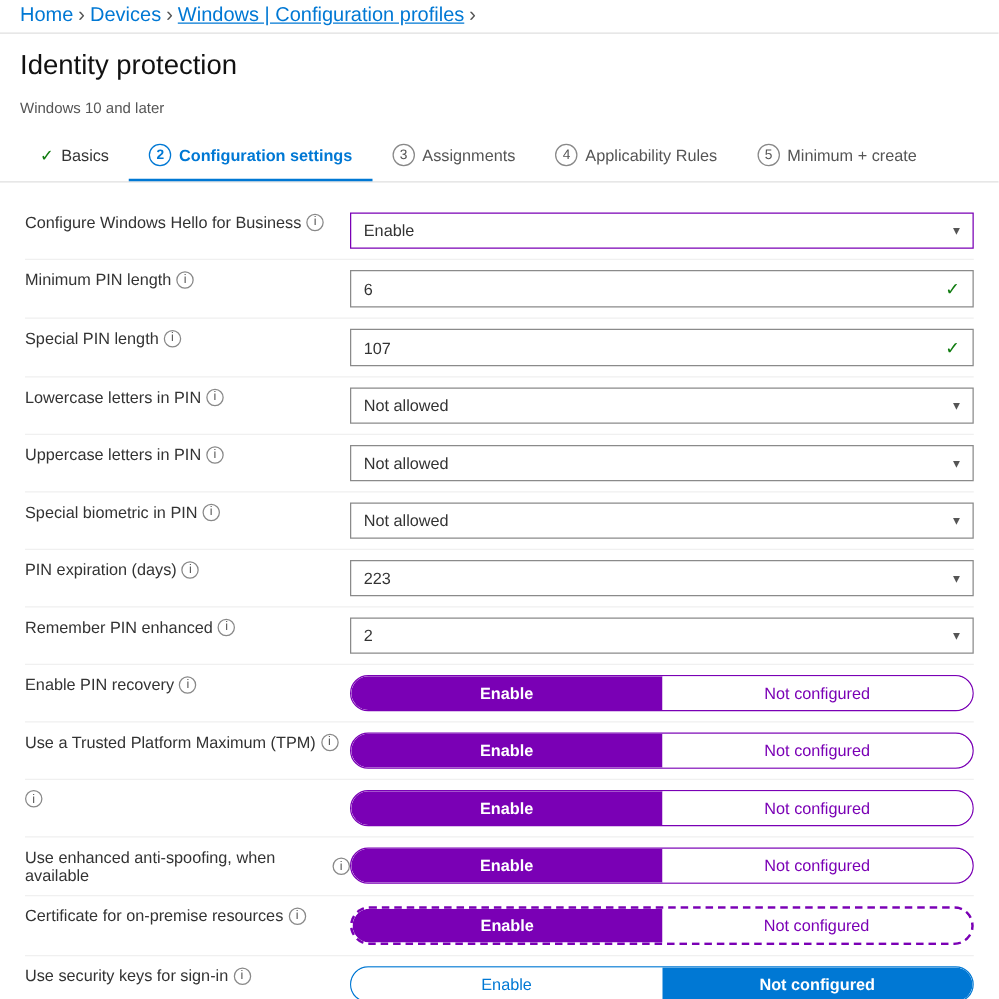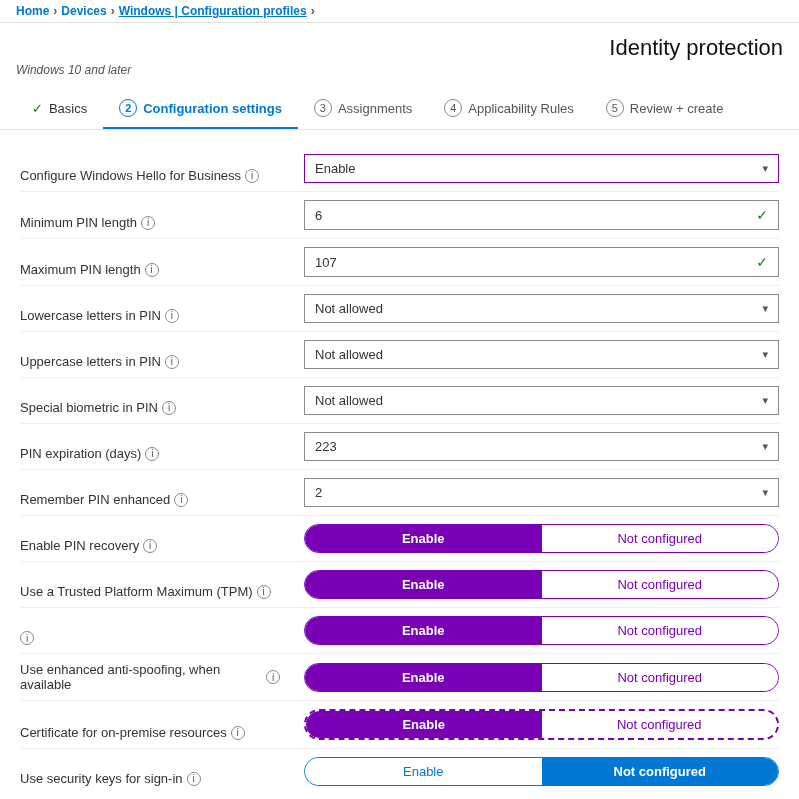--- a/index.html
+++ b/index.html
@@ -1,38 +1,38 @@
 <!DOCTYPE html>
 <html><head>
   <meta charset="utf-8">
   <style>
     * { box-sizing: border-box; margin: 0; padding: 0; }
     body { font-family: 'Segoe UI', Arial, sans-serif; font-size: 13px; color: #333; background: #fff; }
 
     .top-bar { border-bottom: 1px solid #e0e0e0; padding: 4px 16px; }
-    .breadcrumb { display: flex; align-items: center; gap: 4px; font-size: 12px; color: #0078d4; font-weight: bold; }
+    .breadcrumb { display: flex; align-items: center; gap: 4px; font-size: 16px; color: #0078d4; }
     .breadcrumb span { color: #0078d4; cursor: pointer; }
     .breadcrumb span.active { text-decoration: underline; }
     .breadcrumb .sep { color: #555; }
 
     .page-header { padding: 12px 16px 4px; }
-    .page-title { font-size: 22px; font-weight: 300; color: #111; text-align: right; }
-    .page-subtitle { font-size: 12px; color: #555; margin-top: 2px; font-style: italic; }
+    .page-title { font-size: 22px; font-weight: 300; color: #111; }
+    .page-subtitle { font-size: 12px; color: #555; margin-top: 14px; }
 
     .tabs { display: flex; align-items: center; padding: 0 16px; border-bottom: 1px solid #e0e0e0; margin-top: 8px; }
     .tab { display: flex; align-items: center; gap: 6px; padding: 10px 16px; font-size: 13px; color: #555; cursor: pointer; border-bottom: 2px solid transparent; white-space: nowrap; }
     .tab.active { color: #0078d4; border-bottom: 2px solid #0078d4; font-weight: 600; }
     .tab.completed { color: #333; }
     .tab-number { display: flex; align-items: center; justify-content: center; width: 18px; height: 18px; border-radius: 50%; border: 1px solid #888; font-size: 11px; color: #555; }
     .tab.active .tab-number { border-color: #0078d4; color: #0078d4; }
     .tab .check-icon { color: #107c10; font-size: 13px; }
 
     .content { padding: 16px 20px; }
 
-    .form-row { display: flex; align-items: flex-end; padding: 8px 0; border-bottom: 1px solid #f0f0f0; gap: 24px; }
+    .form-row { display: flex; align-items: flex-start; padding: 8px 0; border-bottom: 1px solid #f0f0f0; }
     .form-row:last-child { border-bottom: none; }
     .form-label { flex: 0 0 260px; font-size: 13px; color: #333; display: flex; align-items: center; gap: 4px; }
     .form-label .info-icon { display: inline-flex; align-items: center; justify-content: center; width: 14px; height: 14px; border-radius: 50%; border: 1px solid #888; font-size: 10px; color: #555; cursor: pointer; flex-shrink: 0; }
     .form-control { flex: 1; }
 
     .select-box { display: flex; align-items: center; border: 1px solid #8a8a8a; padding: 6px 10px; font-size: 13px; color: #333; cursor: pointer; position: relative; background: #fff; }
     .select-box .chevron { margin-left: auto; color: #555; font-size: 11px; }
     .select-box.purple-border { border-color: #7a00b5; }
 
     .validated-input { display: flex; align-items: center; border: 1px solid #8a8a8a; padding: 6px 10px; font-size: 13px; color: #333; background: #fff; }
@@ -79,21 +79,21 @@
   <div class="tab">
     <span class="tab-number">3</span>
     <span>Assignments</span>
   </div>
   <div class="tab">
     <span class="tab-number">4</span>
     <span>Applicability Rules</span>
   </div>
   <div class="tab">
     <span class="tab-number">5</span>
-    <span>Review + create</span>
+    <span>Minimum + create</span>
   </div>
 </div>
 
 <div class="content">
 
   <div class="form-row">
     <div class="form-label">
       <span>Configure Windows Hello for Business</span>
       <span class="info-icon">i</span>
     </div>
@@ -113,21 +113,21 @@
     <div class="form-control">
       <div class="validated-input">
         <span>6</span>
         <span class="check">✓</span>
       </div>
     </div>
   </div>
 
   <div class="form-row">
     <div class="form-label">
-      <span>Maximum PIN length</span>
+      <span>Special PIN length</span>
       <span class="info-icon">i</span>
     </div>
     <div class="form-control">
       <div class="validated-input">
         <span>107</span>
         <span class="check">✓</span>
       </div>
     </div>
   </div>
 

